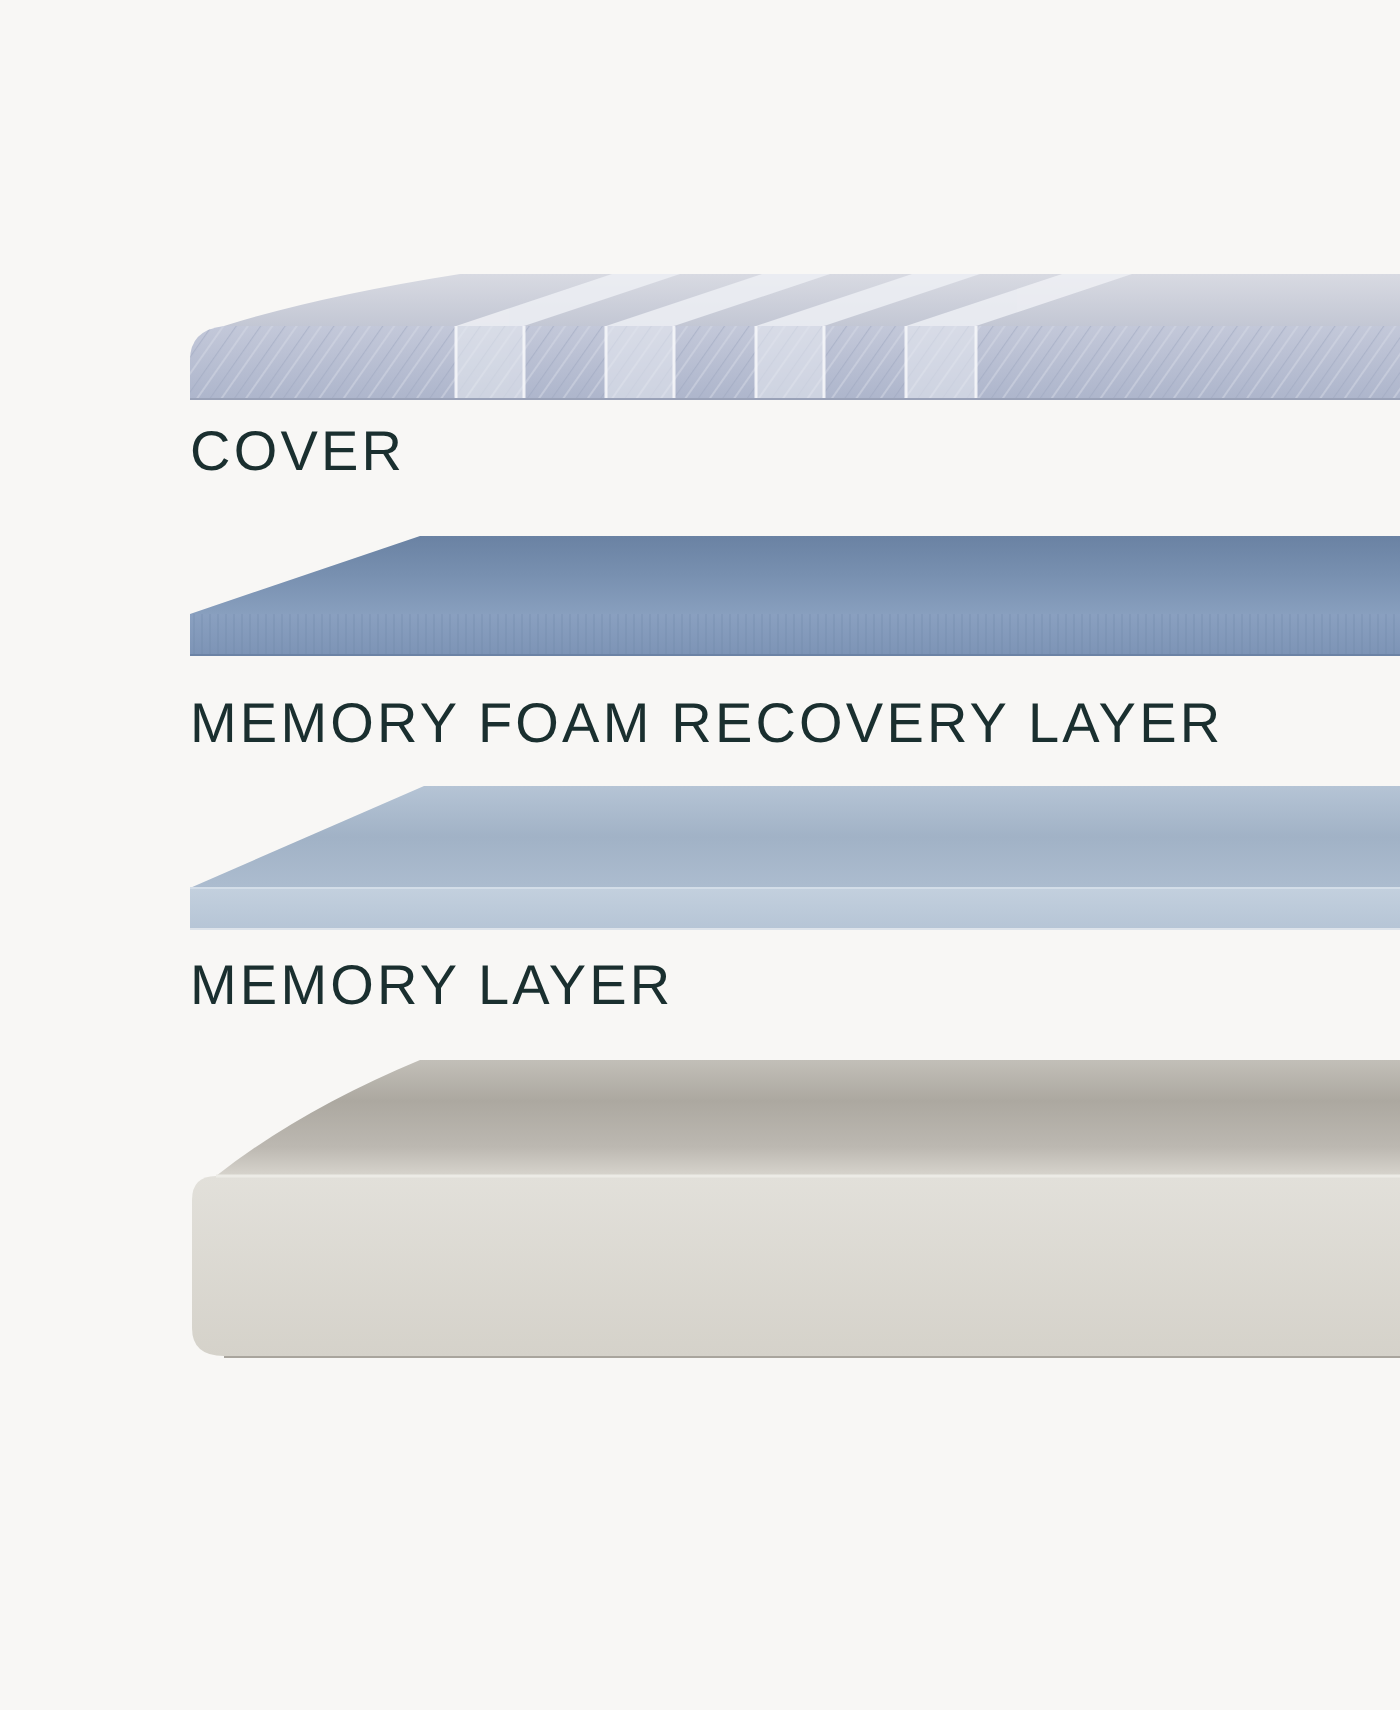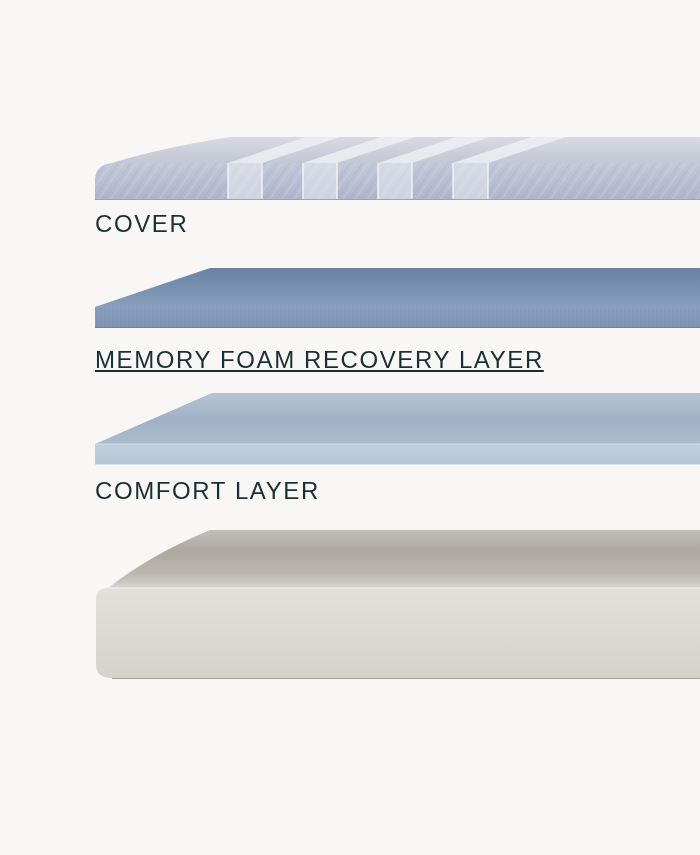--- a/index.html
+++ b/index.html
@@ -8,21 +8,21 @@
       background: #f8f7f5;
       position: relative;
       overflow: hidden;
       font-family: "Liberation Sans", "DejaVu Sans", sans-serif;
     }
     .layer { position: absolute; left: 0; width: 700px; }
     .label {
       position: absolute;
       left: 95px;
       color: #1a2f2f;
-      font-size: 24px;
+      font-size: 28px;
       letter-spacing: 1.6px;
       font-weight: normal;
       white-space: nowrap;
       line-height: 1;
     }
     svg { position: absolute; left: 0; display: block; }
   </style>
 </head>
 <body>
 
@@ -90,42 +90,42 @@
       </linearGradient>
       <pattern id="memGrain" width="4" height="20" patternUnits="userSpaceOnUse">
         <line x1="1" y1="0" x2="1" y2="20" stroke="#6f86a8" stroke-width="0.8" opacity="0.35"></line>
       </pattern>
     </defs>
     <path d="M 210 268 L 700 268 L 700 307 L 95 307 Z" fill="url(#memTop)"></path>
     <rect x="95" y="307" width="605" height="20" fill="url(#memFront)"></rect>
     <rect x="95" y="307" width="605" height="20" fill="url(#memGrain)"></rect>
     <line x1="95" y1="327.5" x2="700" y2="327.5" stroke="#6c83a5" stroke-width="1"></line>
   </svg>
-  <div class="label" style="top:348px;text-decoration:underline;">MEMORY FOAM RECOVERY LAYER</div>
+  <div class="label" style="top:348px;">MEMORY FOAM RECOVERY LAYER</div>
 </div>
 
 <div class="layer" style="top:0;height:510px;">
   <svg width="700" height="470" viewBox="0 0 700 470" style="top:0;">
     <defs>
       <linearGradient id="comTop" x1="0" y1="0" x2="0" y2="1">
         <stop offset="0" stop-color="#b5c4d5"></stop>
         <stop offset="0.5" stop-color="#a1b2c6"></stop>
         <stop offset="1" stop-color="#acbccf"></stop>
       </linearGradient>
       <linearGradient id="comFront" x1="0" y1="0" x2="0" y2="1">
         <stop offset="0" stop-color="#c3d0de"></stop>
         <stop offset="1" stop-color="#b6c5d6"></stop>
       </linearGradient>
     </defs>
     <path d="M 212 393 L 700 393 L 700 444 L 95 444 Z" fill="url(#comTop)"></path>
     <rect x="95" y="444" width="605" height="20" fill="url(#comFront)"></rect>
     <line x1="95" y1="444" x2="700" y2="444" stroke="#d3dde8" stroke-width="1"></line>
     <line x1="95" y1="464.5" x2="700" y2="464.5" stroke="#dde3ea" stroke-width="1"></line>
   </svg>
-  <div class="label" style="top:479px;">COMFORT LAYER</div>
+  <div class="label" style="top:479px;">MEMORY LAYER</div>
 </div>
 
 <div class="layer" style="top:0;height:730px;">
   <svg width="700" height="690" viewBox="0 0 700 690" style="top:0;">
     <defs>
       <linearGradient id="baseTop" x1="0" y1="0" x2="0" y2="1">
         <stop offset="0" stop-color="#c2bfb8"></stop>
         <stop offset="0.35" stop-color="#aca8a0"></stop>
         <stop offset="0.75" stop-color="#bcb8b1"></stop>
         <stop offset="1" stop-color="#d7d4cd"></stop>

